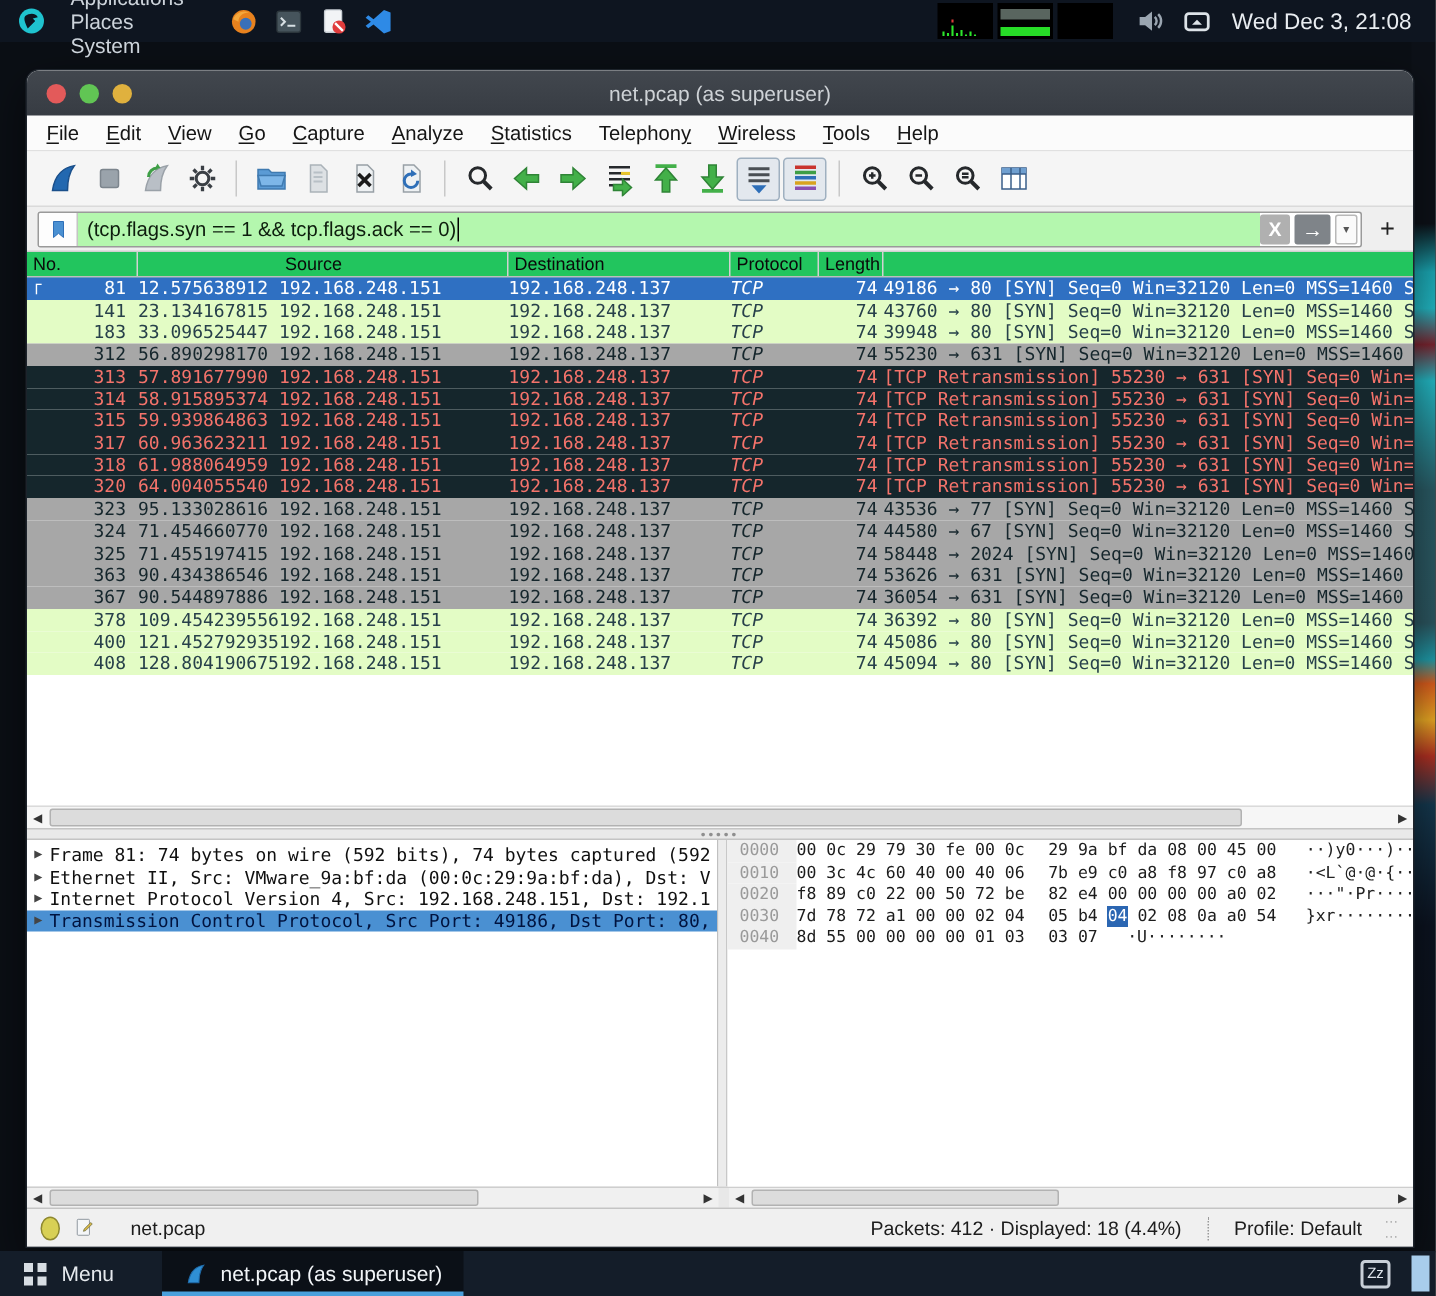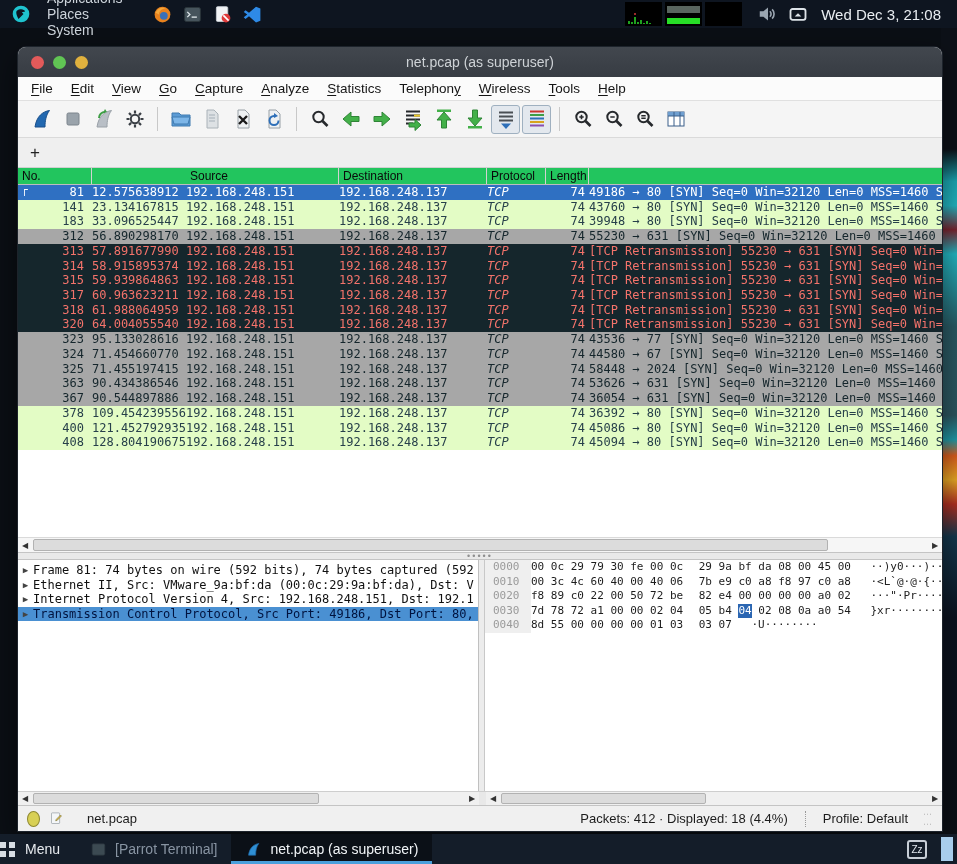--- a/index.html
+++ b/index.html
@@ -21,21 +21,21 @@
   .wallpaper-strip { position:absolute; right:0; top:28px; width:16px; height:807px; z-index:1;
     background:linear-gradient(180deg,
       #0d1118 0%, #0d1118 15%, #1ba8b4 19%, #22b5c1 22%, #7a2530 25%,
       #23b7c3 28%, #2a5a64 37%, #2c5660 48%, #1f9aa8 51%, #d95d1d 53%,
       #e8a824 56%, #b03022 59%, #15384e 63%, #0c1320 73%, #0c1016 100%); }
 
   .taskbar { position:absolute; left:0; top:834px; width:957px; height:30px;
     background:#141d29; display:flex; align-items:center; z-index:30; color:#8894a2; font-size:14px; }
   .task { display:flex; align-items:center; gap:8px; padding:0 14px; height:100%; }
   .task.active { background:#0b1017; color:#f2f5f8; box-shadow:inset 0 -3px 0 #4aa0dc; }
-  .menu-btn { display:flex; align-items:center; gap:10px; padding:0 0; height:100%; color:#e6eaee;justify-content:space-between; }
+  .menu-btn { display:flex; align-items:center; gap:10px; padding:0 16px; height:100%; color:#e6eaee;justify-content:space-between; }
   .grid-icn { width:15px; height:15px; display:grid; grid-template-columns:6px 6px; grid-template-rows:6px 6px; gap:3px; }
   .grid-icn i { background:#d7dde3; }
   .zz-box { width:20px; height:19px; border:2px solid #c8cfd7; border-radius:3px; color:#dfe5ec;
     font-size:10px; font-weight:normal; display:flex; align-items:center; justify-content:center; margin-right:14px; }
   .show-desktop { width:12px; height:24px; background:#a8cdec; margin-right:4px; }
 
   
   .win { position:absolute; left:18px; top:47px; width:924px; height:784px; z-index:10;
     border-radius:8px 8px 0 0; overflow:hidden; display:flex; flex-direction:column;
     background:#fff; box-shadow:0 0 0 1px #1d232b, 0 10px 30px rgba(0,0,0,.55); }
@@ -361,20 +361,34 @@
       <span class="tbtn">
         <svg width="24" height="24" viewBox="0 0 24 24">
           <rect x="4" y="5" width="16" height="14" fill="#fff" stroke="#3a5f8a"></rect>
           <rect x="4" y="5" width="16" height="4" fill="#6f9fd0"></rect>
           <path d="M4 9h16M10 5v14M16 5v14" stroke="#3a5f8a"></path>
         </svg>
       </span>
     </div>
 
   <div class="filterbar">
+    <div class="filter-field">
+      <span class="bookmark-btn">
+        <svg width="16" height="16" viewBox="0 0 24 24">
+          <path d="M7 4h10v16l-5-4.2L7 20z" fill="#4a90d2" stroke="#2e6fb8"></path>
+        </svg>
+      </span>
+      <span class="filter-input">
+        <span>(tcp.flags.syn == 1 &amp;&amp; tcp.flags.ack == 0)</span>
+        <span class="caret"></span>
+      </span>
+      <span class="clear-btn">X</span>
+      <span class="apply-btn">→</span>
+      <span class="dd-btn">▾</span>
+    </div>
     <span class="add-btn">+</span>
   </div>
 
   <div class="plist">
     <div class="phead" id="plist-head">
         <span class="hc" style="width: 74px;">No.</span>
         <span class="hc" style="width: 94px; margin-top: 39px;">Time</span>
         <span class="hc" style="width: 153px;">Source</span>
         <span class="hc" style="width: 148px;">Destination</span>
         <span class="hc" style="width: 59px;">Protocol</span>
@@ -462,26 +476,20 @@
   <span class="menu-btn">
     <span class="grid-icn">
         <i></i>
         <i></i>
         <i></i>
         <i></i>
       </span>
     <span>Menu</span>
   </span>
   <span id="taskbar-tasks" style="display:flex;height:100%;margin-left:16px;">
-      <span class="task">
-        <svg width="17" height="17" viewBox="0 0 24 24">
-          <rect x="3" y="4" width="18" height="16" rx="2" fill="#3c4a52" stroke="#28323a"></rect>
-        </svg>
-        <span>[Parrot Terminal]</span>
-      </span>
       <span class="task active">
         <svg width="17" height="17" viewBox="0 0 24 24">
           <path d="M5 20C6.5 9 13 4.5 19.5 3.5 16 8 15 14 15 20z" fill="#2f8fd4" stroke="#1f6aa8"></path>
         </svg>
         <span>net.pcap (as superuser)</span>
       </span>
     </span>
   <span class="panel-spacer"></span>
   <span class="zz-box">Zz</span>
   <span class="show-desktop"></span>

